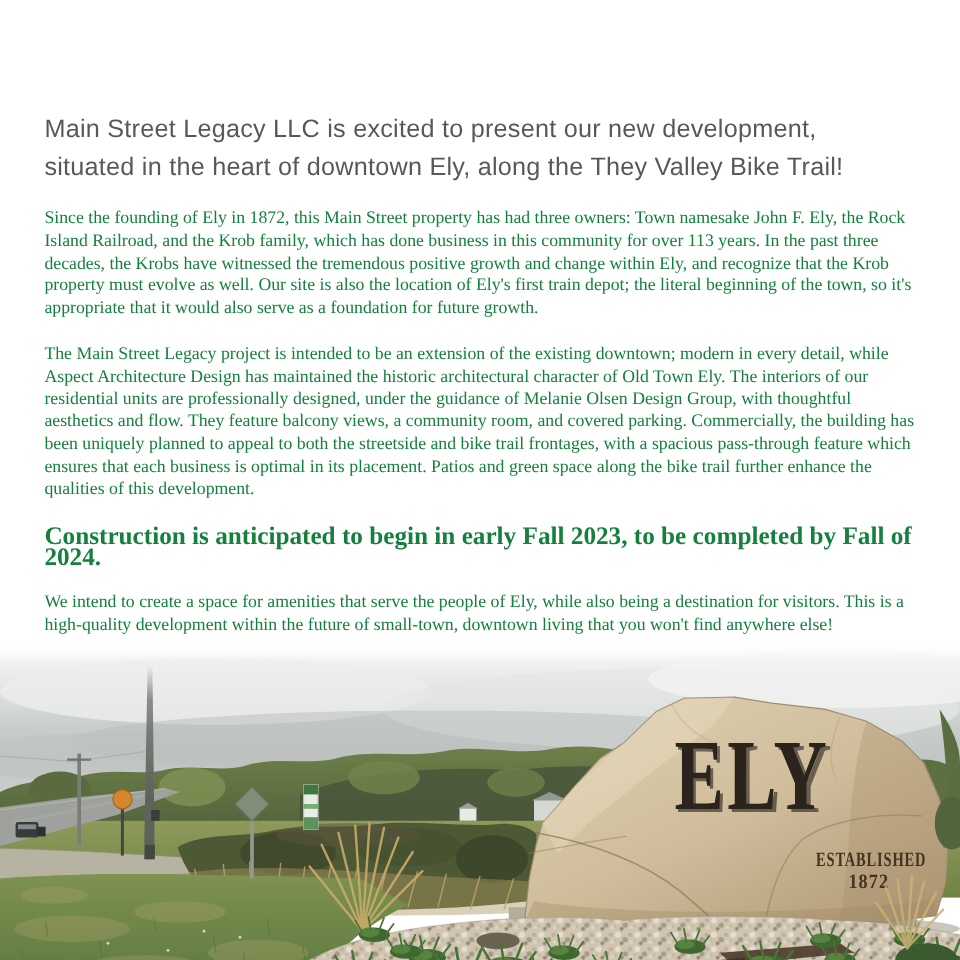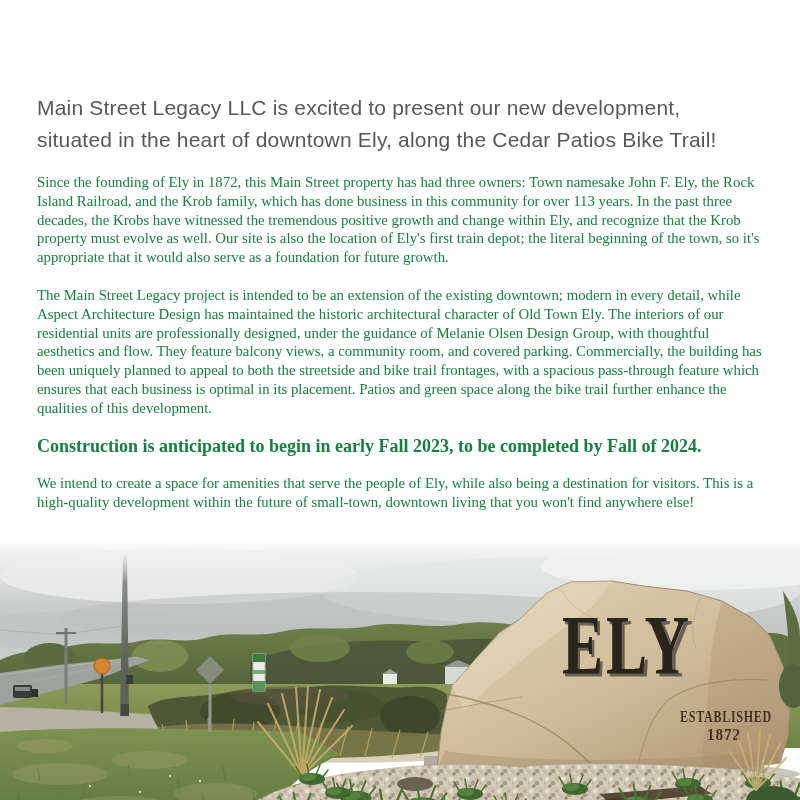--- a/index.html
+++ b/index.html
@@ -3,35 +3,35 @@
 <meta charset="utf-8">
 <style>
   html,body{margin:0;padding:0;background:#ffffff;}
   .page{position:relative;width:800px;height:800px;background:#ffffff;overflow:hidden;
         font-family:"Liberation Serif",serif;}
   .content{position:absolute;left:37px;top:56px;width:730px;margin-top:36px;}
   .headline{font-family:"Liberation Sans",sans-serif;font-weight:300;color:#585858;
             font-size:21px;line-height:32px;letter-spacing:.2px;margin:0 0 17px 0;}
   .headline div{white-space:nowrap;}
   p{margin:0 0 19px 0;font-size:14.8px;line-height:18.8px;color:#15803d;}
-  p.bold-note{font-weight:bold;font-size:18px;margin-top:6px;}
+  p.bold-note{font-weight:bold;font-size:21px;margin-top:6px;}
   .photo{position:absolute;left:0;top:536px;width:672px;height:280px;}
   .photo svg{display:block;}
   .rock-title{font-family:"Liberation Serif",serif;font-weight:bold;}
   .rock-sub{font-family:"Liberation Serif",serif;font-weight:bold;}
 </style>
 </head>
 <body>
 
 <div class="page">
 
   <div class="content">
     <h1 class="headline">
       <div>Main Street Legacy LLC is excited to present our new development,</div>
-      <div>situated in the heart of downtown Ely, along the Cedar Patios Bike Trail!</div>
+      <div>situated in the heart of downtown Ely, along the They Valley Bike Trail!</div>
     </h1>
     <p>Since the founding of Ely in 1872, this Main Street property has had three owners: Town namesake John F. Ely, the Rock Island Railroad, and the Krob family, which has done business in this community for over 113 years. In the past three decades, the Krobs have witnessed the tremendous positive growth and change within Ely, and recognize that the Krob property must evolve as well.  Our site is also the location of Ely's first train depot; the literal beginning of the town, so it's appropriate that it would also serve as a foundation for future growth.</p>
     <p>The Main Street Legacy project is intended to be an extension of the existing downtown; modern in every detail, while Aspect Architecture Design has maintained the historic architectural character of Old Town Ely. The interiors of our residential units are professionally designed, under the guidance of Melanie Olsen Design Group, with thoughtful aesthetics and flow. They feature balcony views, a community room, and covered parking. Commercially, the building has been uniquely planned to appeal to both the streetside and bike trail frontages, with a spacious pass-through feature which ensures that each business is optimal in its placement. Patios and green space along the bike trail further enhance the qualities of this development.</p>
     <p class="bold-note">Construction is anticipated to begin in early Fall 2023, to be completed by Fall of 2024.</p>
     <p>We intend to create a space for amenities that serve the people of Ely, while also being a destination for visitors. This is a high-quality development within the future of small-town, downtown living that you won't find anywhere else!</p>
   </div>
 
   <div class="photo">
     <svg width="800" height="280" viewBox="0 0 800 280">
       <defs>

